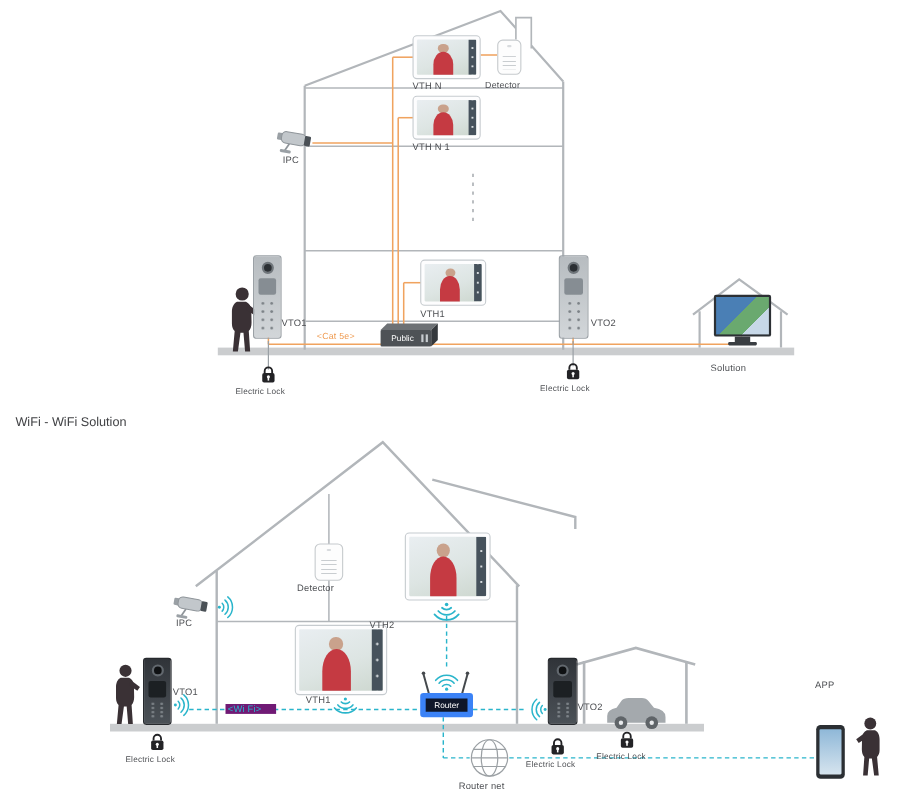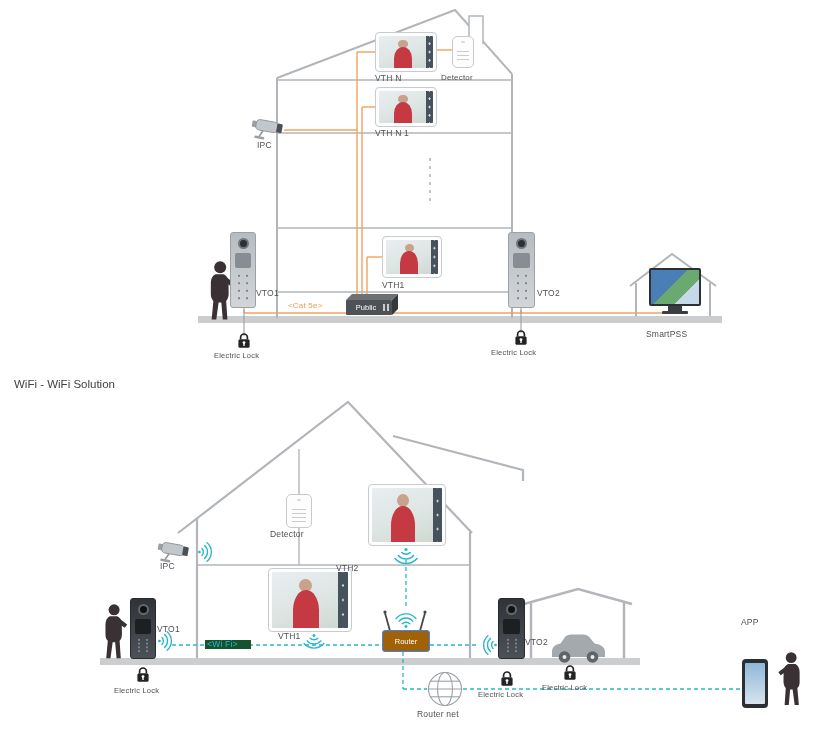--- a/index.html
+++ b/index.html
@@ -3,21 +3,21 @@
 <meta charset="utf-8">
 <style>
   html,body{margin:0;padding:0;background:#fff;font-family:"Liberation Sans",sans-serif;}
   .canvas{position:relative;width:833px;height:729px;background:#fff;overflow:hidden;}
   .layer{position:absolute;left:0;top:0;}
   .wf{fill:none;stroke:#2ab5cb;stroke-width:1.6;stroke-linecap:round;}
 
   .lbl{position:absolute;font-size:8.5px;color:#4e5054;text-align:left;line-height:1.1;letter-spacing:.2px;}
   .lbl.left{text-align:left;}
   .lbl.orange{color:#ef9a4f;font-size:8px;}
-  .lbl.cyan{color:#2ab5cb;background:#14532d;padding:0 2px;font-size:8.5px;}
+  .lbl.cyan{color:#2ab5cb;background:#701a75;padding:0 2px;font-size:8.5px;}
   .heading{position:absolute;left:14px;top:378px;font-size:11.5px;color:#414245;}
 
   .vth{position:absolute;background:#fdfdfe;border:1px solid #c6cbcf;border-radius:4px;padding:3px;box-sizing:border-box;}
   .vth-screen{position:relative;width:100%;height:100%;border-radius:1px;overflow:hidden;
     background:linear-gradient(160deg,#e9eef1 0%,#dde5e3 55%,#cdd7cf 100%);}
   .vth-strip{position:absolute;top:0;right:0;width:13%;height:100%;background-color:#46525c;
     background-image:radial-gradient(circle,#d8dde0 .9px,transparent 1.3px);background-size:100% 26%;background-position:50% 50%;}
   .vth-head{position:absolute;left:36%;top:12%;width:17%;height:24%;background:#c9a28c;border-radius:50%;}
   .vth-body{position:absolute;left:27%;top:33%;width:35%;height:75%;background:#c53a42;border-radius:48% 48% 12% 12%;}
 
@@ -29,21 +29,21 @@
   .vto{position:absolute;border-radius:3px;display:flex;flex-direction:column;align-items:center;padding-top:5px;box-sizing:border-box;}
   .vto.light{background:linear-gradient(180deg,#b7bcc0,#d2d6d9);border:1px solid #9ba1a6;}
   .vto.dark{background:linear-gradient(180deg,#303439,#4b5157);border:1px solid #26292d;}
   .vto-cam{width:11px;height:11px;border-radius:50%;background:#2c3034;border:2px solid #70767b;box-sizing:border-box;flex:none;}
   .vto.dark .vto-cam{background:#0f1113;border-color:#62686e;}
   .vto-screen{margin-top:4px;width:70%;height:15px;background:#868d93;border-radius:2px;flex:none;}
   .vto.dark .vto-screen{background:#1c2023;}
   .vto-keys{margin-top:4px;width:64%;flex:1;margin-bottom:5px;
     background-image:radial-gradient(circle,#7c8287 1px,transparent 1.4px);background-size:50% 25%;}
 
-  .router{position:absolute;left:382px;top:630px;width:48px;height:22px;background:#a16207;border:1px solid #3b82f6;
+  .router{position:absolute;left:382px;top:630px;width:48px;height:22px;background:#0f172a;border:5px solid #3b82f6;
     border-radius:3px;color:#fff;font-size:7.5px;display:flex;align-items:center;justify-content:center;box-sizing:border-box;}
   .switch-label{position:absolute;left:346px;top:300px;width:40px;height:15px;color:#fff;font-size:7.5px;
     display:flex;align-items:center;justify-content:center;}
 
   .phone{position:absolute;left:742px;top:659px;width:26px;height:49px;background:#2b2f33;border-radius:4px;
     padding:4px 3px;box-sizing:border-box;}
   .phone-screen{width:100%;height:100%;background:linear-gradient(180deg,#8fb8d8,#d6e4ee);border-radius:1px;}
 
   .pss{position:absolute;left:649px;top:268px;width:52px;height:38px;background:#2c3034;border-radius:2px;
     padding:2px;box-sizing:border-box;}
@@ -302,21 +302,21 @@
   <div class="lbl" style="left:375px;top:74px;width:62px">VTH N</div>
   <div class="lbl" style="left:441px;top:74px;width:44px;font-size:8px">Detector</div>
   <div class="lbl" style="left:375px;top:129px;width:62px">VTH N 1</div>
   <div class="lbl" style="left:257px;top:141px;width:32px">IPC</div>
   <div class="lbl" style="left:382px;top:281px;width:60px">VTH1</div>
   <div class="lbl left" style="left:256px;top:289px;width:34px">VTO1</div>
   <div class="lbl left" style="left:537px;top:289px;width:34px">VTO2</div>
   <div class="lbl orange" style="left:288px;top:302px;width:50px">&lt;Cat 5e&gt;</div>
   <div class="lbl" style="left:214px;top:352px;width:60px;font-size:7.5px">Electric Lock</div>
   <div class="lbl" style="left:491px;top:349px;width:60px;font-size:7.5px">Electric Lock</div>
-  <div class="lbl" style="left:646px;top:330px;width:58px">SmartPSS</div>
+  <div class="lbl" style="left:646px;top:330px;width:58px">Solution</div>
 
   <div class="lbl" style="left:270px;top:530px;width:58px">Detector</div>
   <div class="lbl" style="left:336px;top:564px;width:44px">VTH2</div>
   <div class="lbl" style="left:160px;top:562px;width:36px">IPC</div>
   <div class="lbl" style="left:278px;top:632px;width:44px">VTH1</div>
   <div class="lbl left" style="left:157px;top:625px;width:36px">VTO1</div>
   <div class="lbl cyan" style="left:205px;top:640px;width:42px">&lt;Wi Fi&gt;</div>
   <div class="lbl left" style="left:525px;top:638px;width:36px">VTO2</div>
   <div class="lbl" style="left:114px;top:687px;width:60px;font-size:7.5px">Electric Lock</div>
   <div class="lbl" style="left:478px;top:691px;width:60px;font-size:7.5px">Electric Lock</div>

